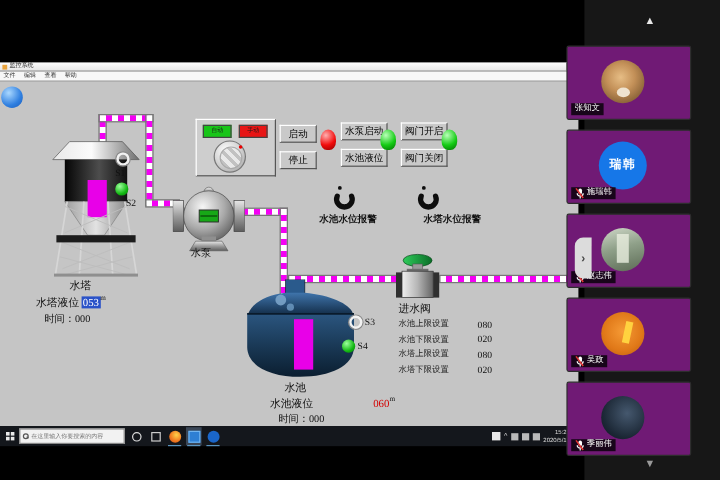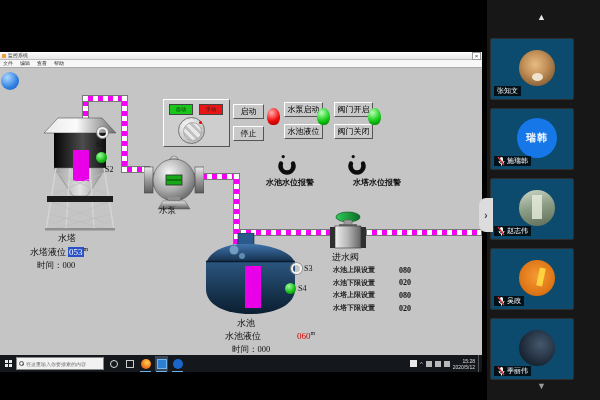--- a/index.html
+++ b/index.html
@@ -50,25 +50,25 @@
   .knob::before{content:'';position:absolute;left:4px;top:4px;width:17px;height:17px;border-radius:50%;
         background:repeating-linear-gradient(45deg,#e9e9e9 0 3px,#c2c2c2 3px 6px);border:1px solid #aaa;}
   .knob::after{content:'';position:absolute;right:2px;top:3px;width:3px;height:3px;border-radius:50%;background:#e00;}
   .hmi-text{color:#111;font-family:"Liberation Serif",serif;}
   .ring{width:11px;height:11px;border-radius:50%;border:2px solid #f2f2f2;box-shadow:0 0 0 1px #8a8a8a;}
   .dot-g{width:11px;height:11px;border-radius:50%;
          background:radial-gradient(circle at 35% 30%,#9cff9c,#12b812 60%,#057505);}
   .s-lbl{font-size:8px;color:#111;font-family:"Liberation Serif",serif;}
   .lvl-line{font-size:9px;color:#111;font-family:"Liberation Serif",serif;white-space:nowrap;}
   .lvl-blue{color:#fff;background:#2a52c8;padding:0 1px;margin-left:2px;}
-  .lvl-red{color:#d40000;margin-left:2px;padding-left:34px;}
+  .lvl-red{color:#d40000;margin-left:16px;padding-left:34px;}
   .unit{font-size:6px;vertical-align:top;}
   .alarm-lbl{font-size:8px;font-weight:bold;color:#111;text-align:center;
              font-family:"Liberation Serif",serif;white-space:nowrap;}
-  .set-row{display:flex;justify-content:center;width:76px;height:12.6px;align-items:center;font-weight:bold;}
+  .set-row{display:flex;justify-content:flex-end;width:76px;height:12.6px;align-items:center;}
   .set-row .sl{font-size:7px;color:#222;font-family:"Liberation Serif",serif;white-space:nowrap;}
   .set-row .sv{font-size:8px;color:#111;font-family:"Liberation Serif",serif;margin-left:24px;}
 
   
   .taskbar{left:0;top:355px;width:482px;height:17px;background:#14171c;display:flex;align-items:center;}
   .startbtn{width:16px;height:17px;display:flex;align-items:center;justify-content:center;}
   .panes{display:grid;grid-template-columns:3px 3px;grid-template-rows:3px 3px;gap:1px;}
   .panes i{background:#eaeaea;}
   .searchbox{width:88px;height:13px;background:#f2f2f2;border:1px solid #888;display:flex;
              align-items:center;gap:2px;padding:0 2px;}
@@ -91,21 +91,21 @@
   .tray .tico{width:6px;height:6px;background:#b9b9b9;}
   .tico.caret{background:none;color:#ccc;font-size:6px;line-height:6px;width:auto;}
   .tico.ime{background:#e8e8e8;width:7px;height:7px;}
   .clock{font-size:5px;color:#ddd;text-align:right;line-height:6px;white-space:nowrap;}
   .sliver{width:2px;height:17px;border-left:1px solid #555;}
 
   
   .sidebar{left:487px;top:0;width:113px;height:400px;background:#171717;}
   .scroll-up{left:537px;top:12px;color:#e8e8e8;font-size:9px;}
   .scroll-down{left:537px;top:381px;color:#9a9a9a;font-size:9px;}
-  .tile{left:490px;width:84px;height:62px;background:#0c4a6e;border:1px solid #2e2e2e;border-radius:2px;}
+  .tile{left:472px;width:104px;height:62px;background:#701a75;border:1px solid #2e2e2e;border-radius:2px;}
   .avatar{position:absolute;left:28px;top:11px;width:36px;height:36px;border-radius:50%;overflow:hidden;}
   .a1{background:radial-gradient(circle at 45% 40%,#e6bd85,#c39058 40%,#936a3d 70%,#6b4a28);}
   .a1::after{content:'';position:absolute;left:13px;bottom:5px;width:11px;height:8px;border-radius:50%;background:#efe3cf;}
   .a2{left:26px;top:9px;width:40px;height:40px;background:#1677e8;color:#fff;font-size:10px;
       font-weight:bold;text-align:center;line-height:40px;letter-spacing:1px;}
   .a3{background:linear-gradient(165deg,#cfd8c8 0%,#8fa089 45%,#5c6b55 100%);}
   .a3::after{content:'';position:absolute;left:13px;top:5px;width:10px;height:24px;background:#e9edde;opacity:.8;}
   .a4{background:radial-gradient(circle at 50% 45%,#f59a35,#e07818 60%,#b85c10);}
   .a4::after{content:'';position:absolute;left:19px;top:8px;width:6px;height:18px;background:#ffd23f;transform:rotate(12deg);}
   .a5{background:radial-gradient(circle at 60% 40%,#45586e,#1c2836 65%,#0d141d);}

